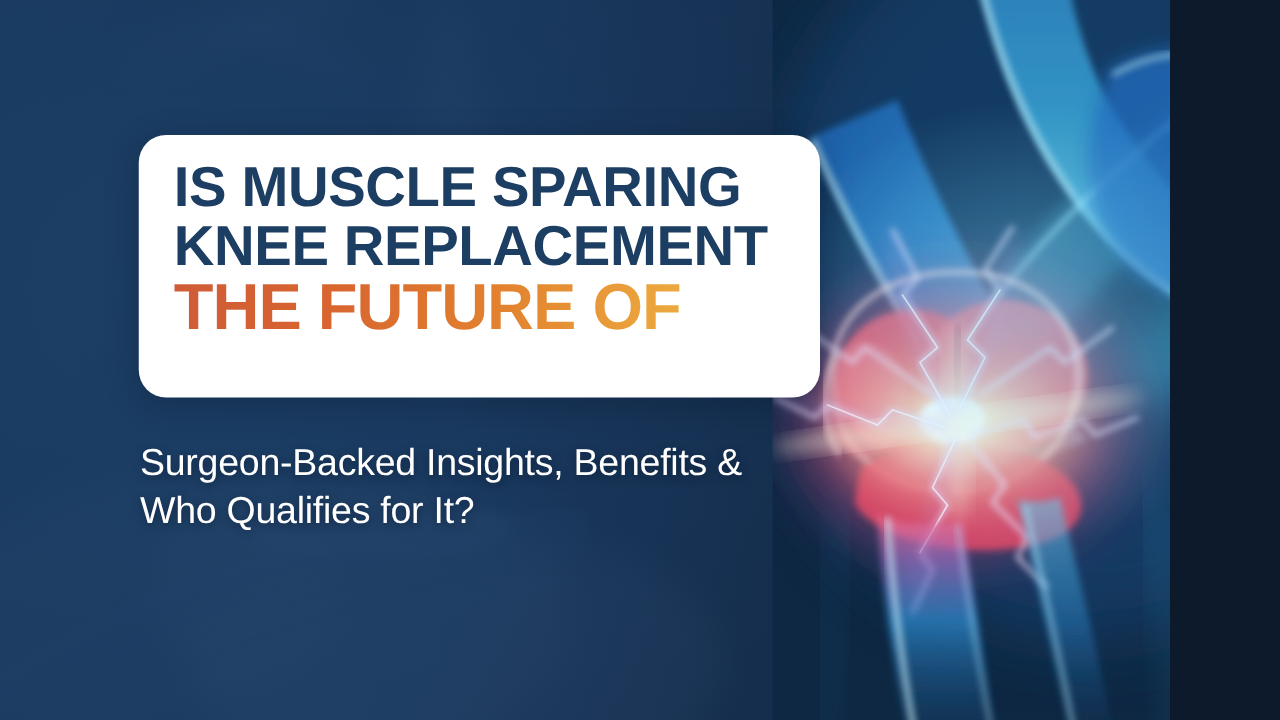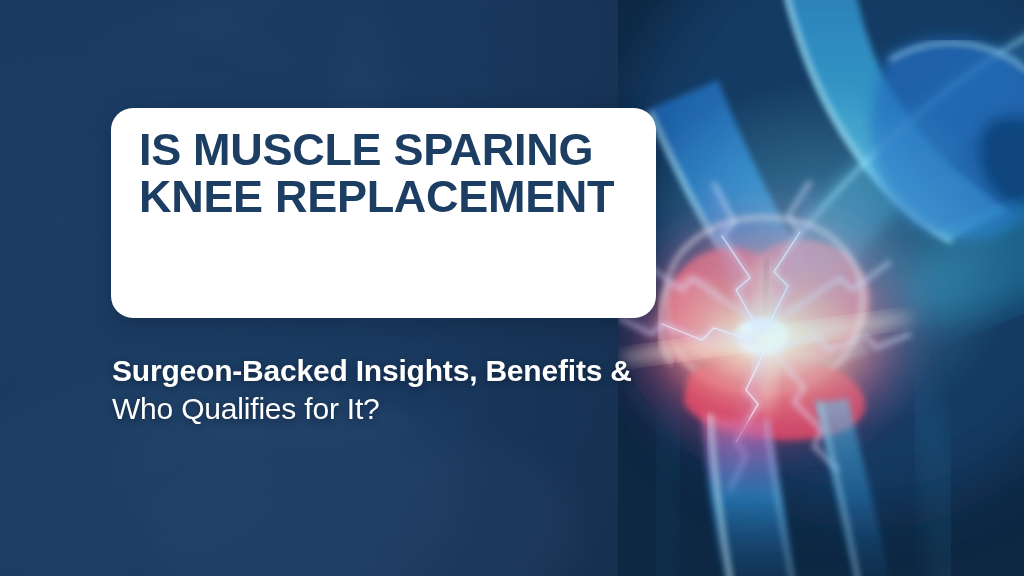--- a/index.html
+++ b/index.html
@@ -4,21 +4,21 @@
 <title>Muscle Sparing Knee Replacement Banner</title>
 <style>
   html, body {
     margin: 0;
     padding: 0;
     background: #0c1a2b;
   }
 
   .banner {
     position: relative;
-    width: 1024px;
+    width: 936px;
     height: 576px;
     overflow: hidden;
     background: #1c3c63;
     font-family: "Liberation Sans", sans-serif;
     user-select: none;
   }
 
   
 
   
@@ -168,21 +168,21 @@
   }
   .sub-line {
     display: block;
     color: #ffffff;
     font-size: 30px;
     line-height: 38px;
     letter-spacing: -0.2px;
     white-space: nowrap;
     text-shadow: 0 2px 7px rgba(8, 22, 42, 0.55);
   }
-  .sub-regular { font-weight: 700; }
+  .sub-regular { font-weight: 400; }
   .sub-bold    { font-weight: 400; }
 </style>
 </head>
 <body>
 
 <div class="banner">
 
   <div class="bg-base"></div>
 
   <div class="bg-surgery">
@@ -376,20 +376,21 @@
       <ellipse cx="200" cy="300" rx="200" ry="180" fill="url(#gGlowCyan)"></ellipse>
 
       <rect x="0" y="0" width="470" height="640" fill="none"></rect>
     </svg>
   </div>
 
   <div class="headline-card">
     <div class="headline-inner">
       <span class="hl-line hl-navy">IS MUSCLE SPARING</span>
       <span class="hl-line hl-navy">KNEE REPLACEMENT</span>
+      <span class="hl-line hl-orange">THE FUTURE OF</span>
     </div>
   </div>
 
   <div class="subtitle">
     <span class="sub-line sub-regular">Surgeon-Backed Insights, Benefits &amp;</span>
     <span class="sub-line sub-bold">Who Qualifies for It?</span>
   </div>
 
 </div>
 

